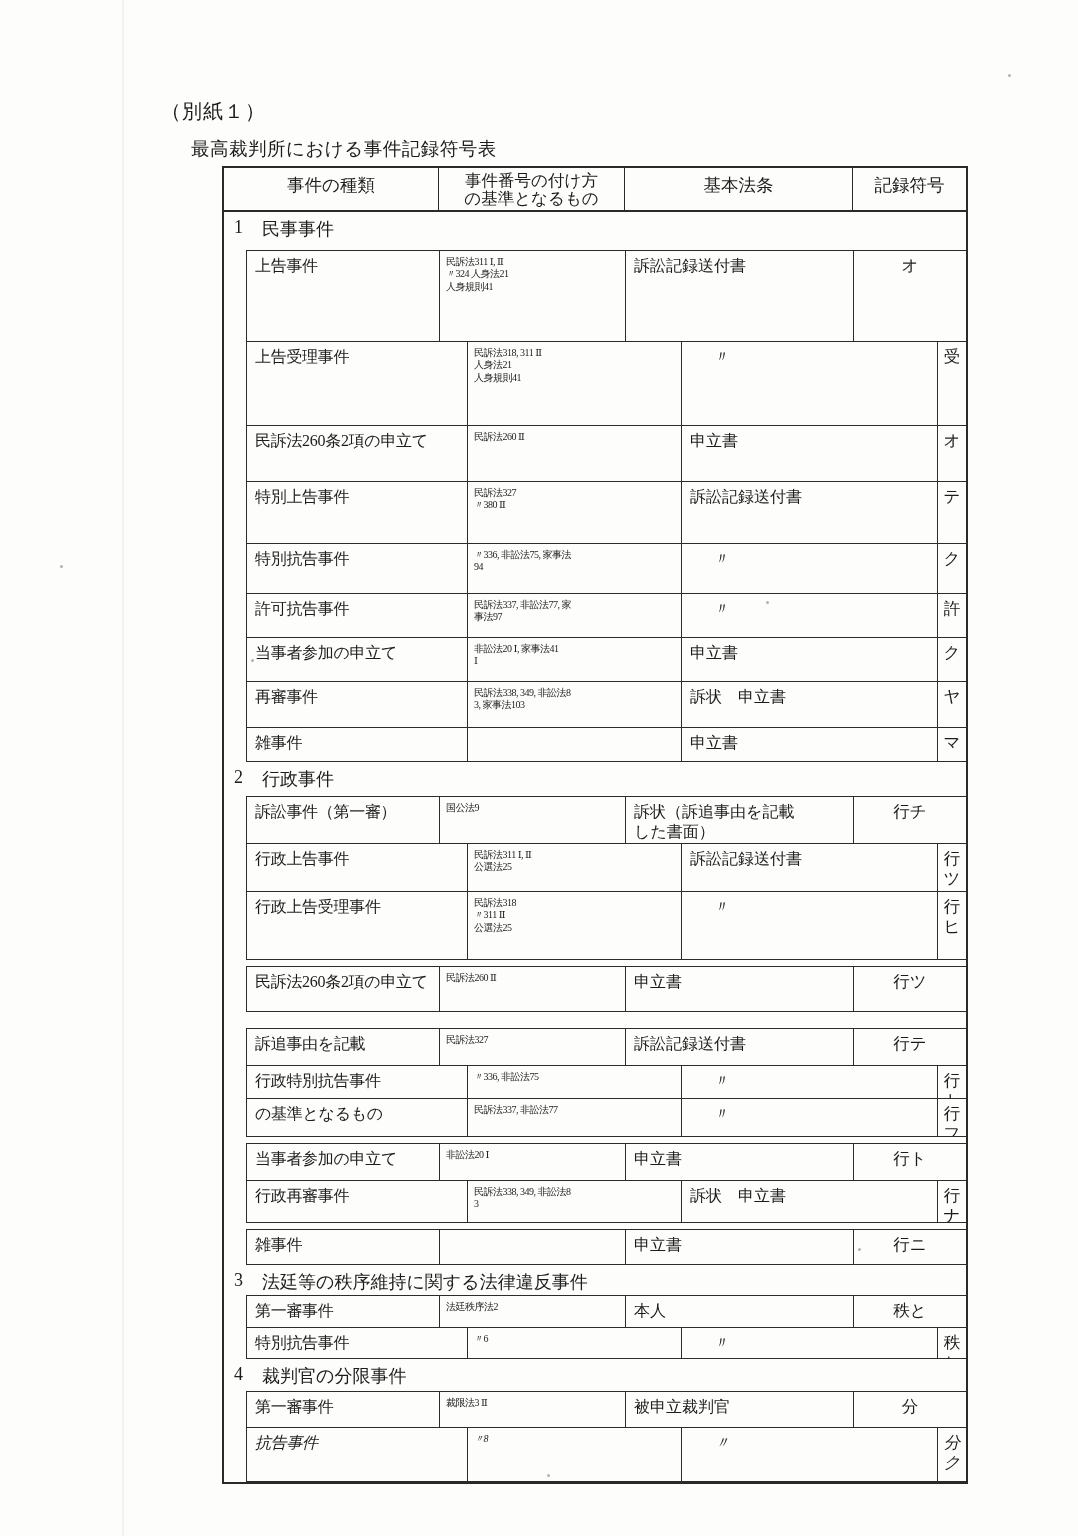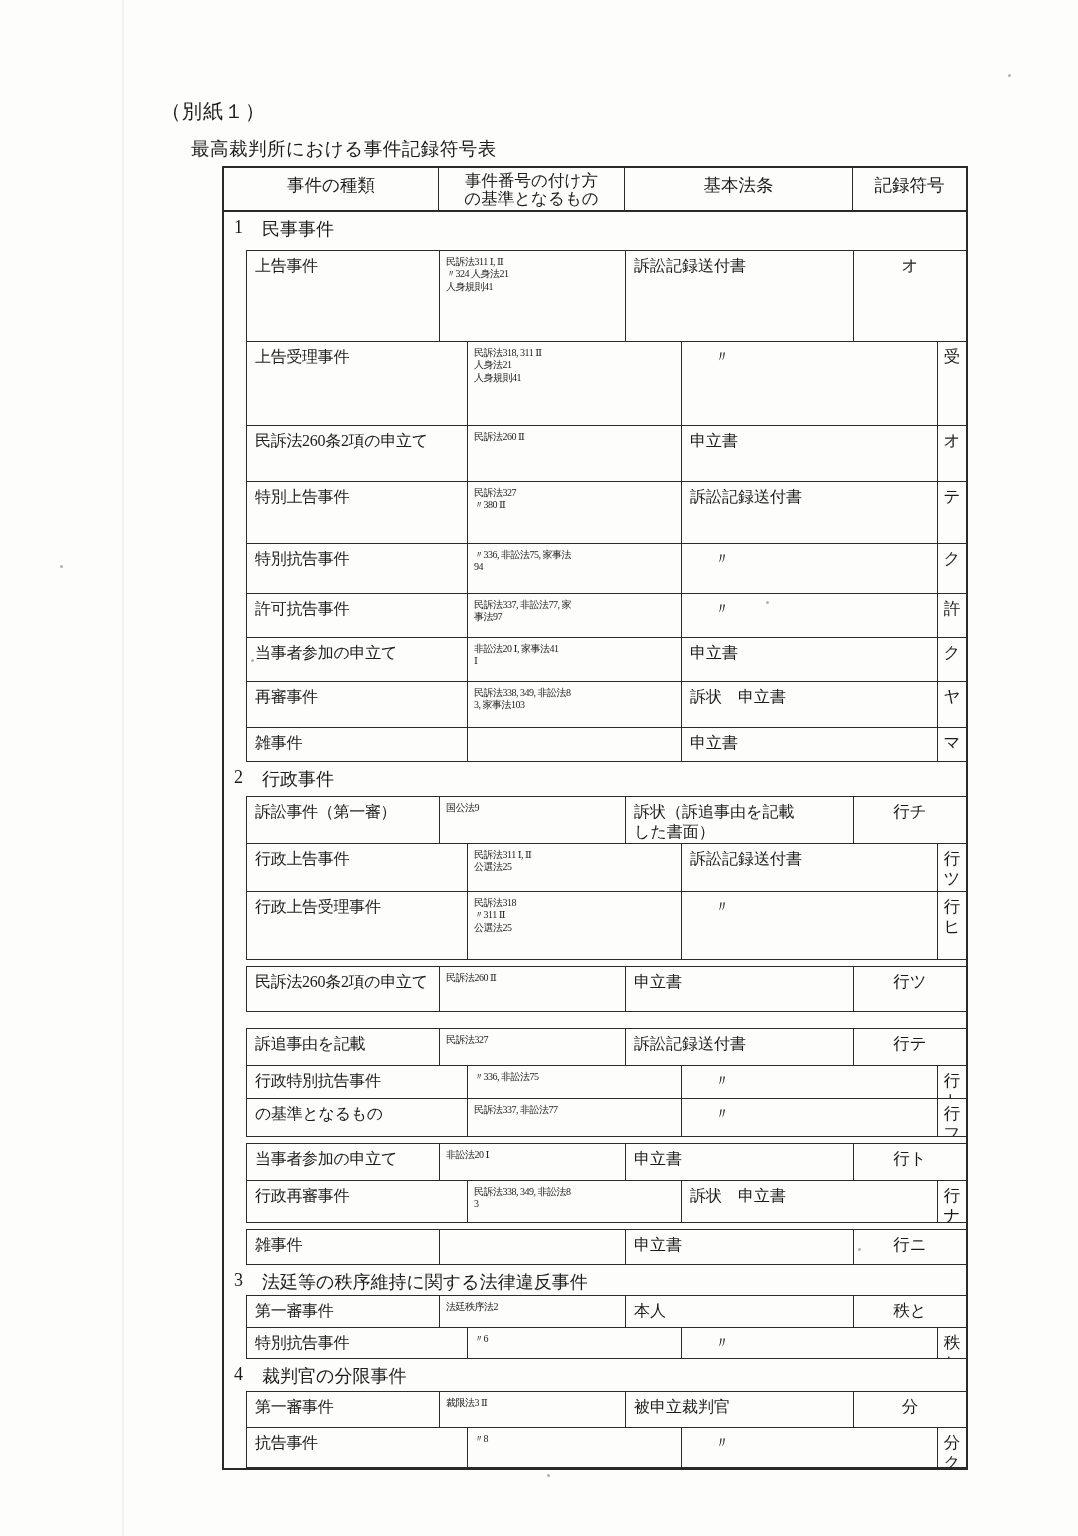--- a/index.html
+++ b/index.html
@@ -250,21 +250,21 @@
         <div class="section-number">4</div>
         <div class="section-title-text">裁判官の分限事件</div>
       </div>
       <div class="row-group">
         <div class="inner-row" style="height: 35px;">
           <div class="cell kind">第一審事件</div>
           <div class="cell law">裁限法3 Ⅱ</div>
           <div class="cell basis">被申立裁判官</div>
           <div class="cell symbol">分</div>
         </div>
-        <div class="inner-row" style="height: 40px;">
+        <div class="inner-row" style="height: 54px; font-style: italic;">
           <div class="cell kind">抗告事件</div>
           <div class="cell law">〃8</div>
           <div class="cell basis ditto">〃</div>
           <div class="cell symbol">分ク</div>
         </div>
       </div>
     </div>
 </div>
 
 </body></html>

